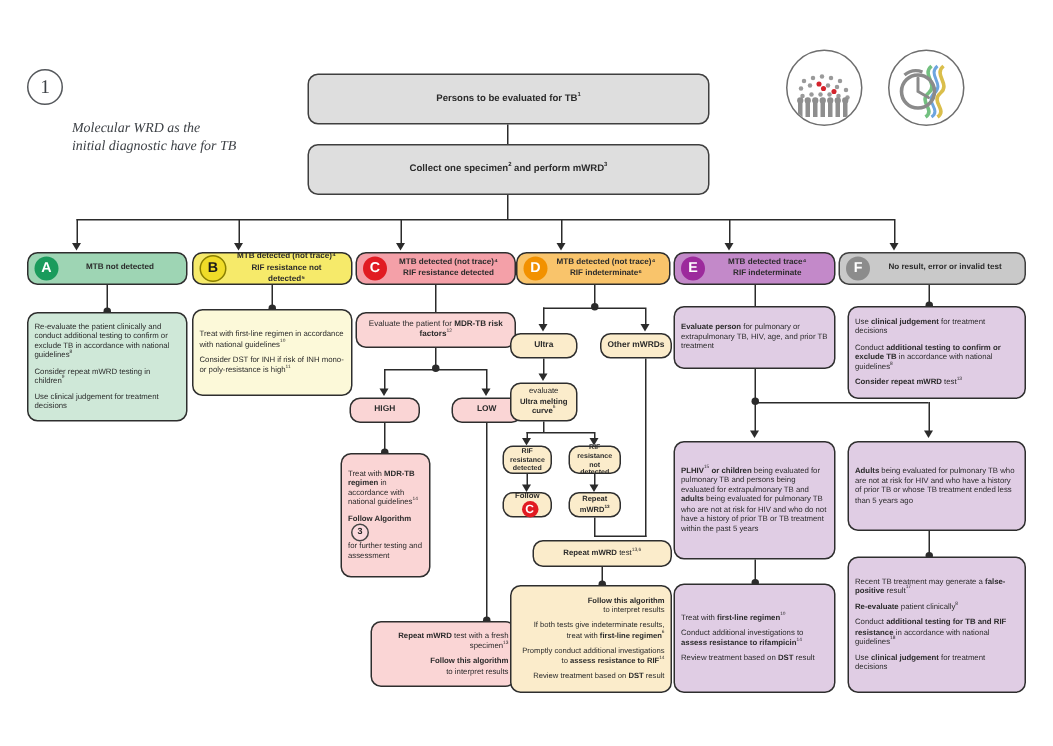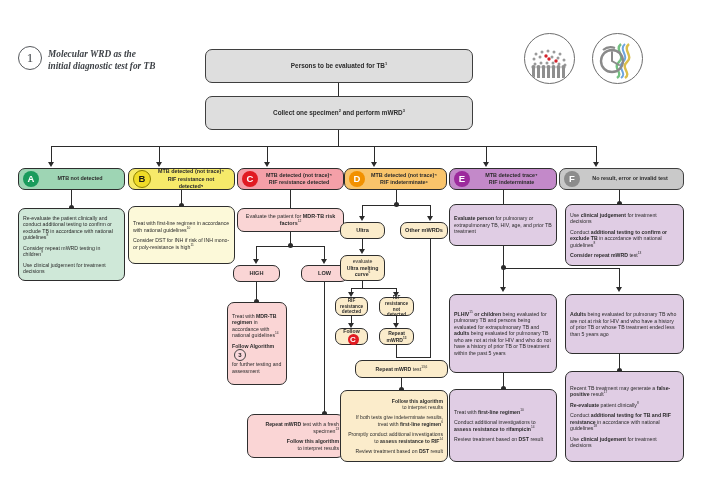--- a/index.html
+++ b/index.html
@@ -57,22 +57,22 @@
        border-right:3.4px solid transparent;border-top:5px solid #2b2b2b;}
 
   
   #titleWrap{position:absolute;left:18px;top:46px;display:flex;
              align-items:flex-start;gap:6px;}
   #numCircle{width:22px;height:22px;border-radius:50%;border:1.4px solid #55585c;
              display:flex;align-items:center;justify-content:center;
              font-family:"Liberation Serif","DejaVu Serif",serif;
              font-size:13px;color:#3d4146;flex:0 0 auto;}
   #titleTxt{font-family:"Liberation Serif","DejaVu Serif",serif;
-            font-style:italic;font-weight:bold;font-size:9.3px;
-            color:#3d4146;line-height:1.32;padding-top:2px;}
+            font-style:italic;font-weight:normal;font-size:9.3px;
+            color:#3d4146;line-height:1.32;padding-top:2px;margin-top:32px;}
 
   
   .deco{position:absolute;border:1.2px solid #6e6e6e;border-radius:50%;
         overflow:hidden;background:#fff;}
 
   
   .chip3{display:inline-flex;width:10px;height:10px;border-radius:50%;
          border:1px solid #444;align-items:center;justify-content:center;
          font-size:6px;font-weight:bold;vertical-align:middle;
          background:#fbd9dd;color:#222;margin-left:2px;}
@@ -85,21 +85,21 @@
 </style>
 </head>
 <body>
 
 <div id="stage">
 
   <div id="titleWrap">
     <div id="numCircle">1</div>
     <div id="titleTxt">
       <div>Molecular WRD as the</div>
-      <div>initial diagnostic test for TB</div>
+      <div>initial diagnostic have for TB</div>
     </div>
   </div>
 
   <div class="deco" style="left:524px;top:33px;width:49px;height:49px;">
     <svg width="47" height="47" viewBox="0 0 47 47">
       <g fill="#9a9a9a">
         <circle cx="11" cy="20" r="1.5"></circle>
           <circle cx="17" cy="18" r="1.5"></circle>
         <circle cx="23" cy="17" r="1.5"></circle>
           <circle cx="29" cy="18" r="1.5"></circle>

